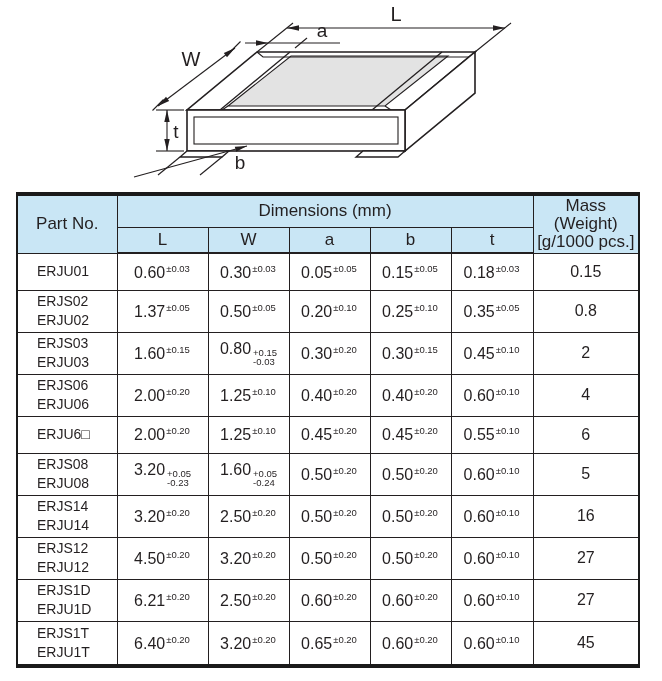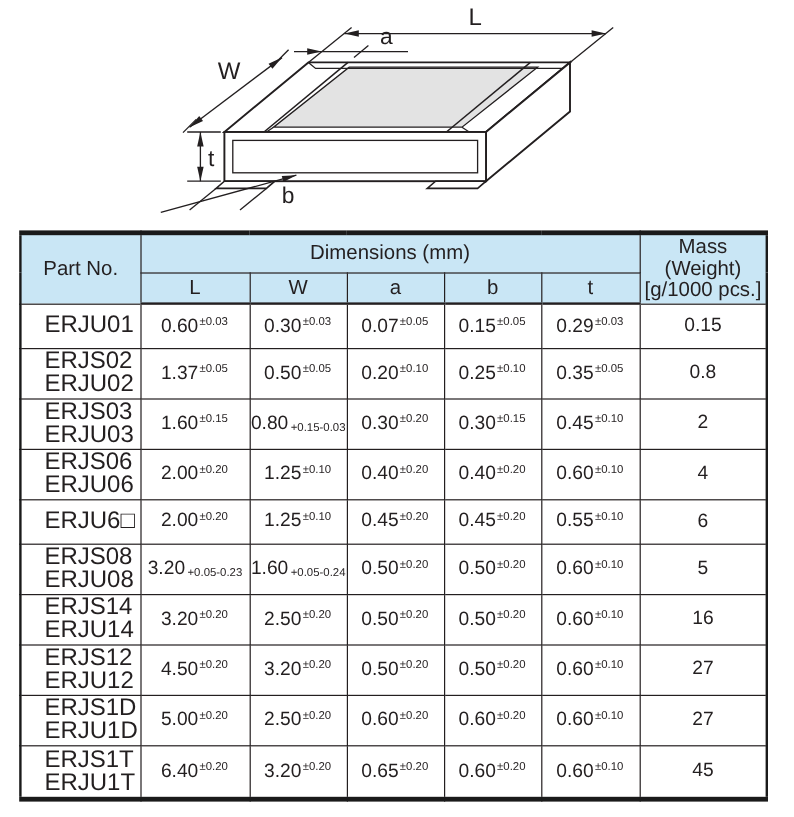--- a/index.html
+++ b/index.html
@@ -17,26 +17,26 @@
   }
   th,td{
     border:1.5px solid #231f20;padding:0;text-align:center;vertical-align:middle;
     font-weight:normal;
   }
   .hdr th{background:#c9e6f5;font-size:17px;}
   tr.hdr1{height:33px;}
   tr.hdr2{height:26px;}
   tr.hdr2 th{border-bottom:2px solid #231f20;}
   .masshead{font-size:15px;line-height:18px;}
-  td.part{text-align:left;padding-left:19px;font-size:20px;line-height:19px;}
+  td.part{text-align:left;padding-left:19px;font-size:14px;line-height:19px;}
   td.dim{font-size:16px;white-space:nowrap;margin-left:21px;}
   td.mass{font-size:16px;}
   .tol{font-size:9.5px;vertical-align:5.5px;margin-left:1px;letter-spacing:0;}
   .tolstack{
-    display:inline-flex;flex-direction:row;align-items:flex-start;
+    display:inline-flex;flex-direction:column;align-items:flex-start;
     font-size:9.5px;line-height:9.5px;text-align:right;vertical-align:-2px;margin-left:1px;
   }
 </style>
 </head>
 <body>
 
 <svg class="diagram" width="662" height="192" viewBox="0 0 662 192">
   <g fill="none" stroke="#231f20" stroke-width="1.6" stroke-linejoin="miter">
     <polygon points="187,110 405,110 475,52 257,52" fill="#ffffff"></polygon>
     <polygon points="228,106 385,106 448,56 291,56" fill="#e3e3e3" stroke-width="1.1"></polygon>
@@ -120,29 +120,29 @@
             <div></div>
           </td>
     <td class="dim"><span class="val">0.60</span><span class="tol">±0.03</span><span class="tolstack">
               <span></span>
               <span></span>
             </span></td>
     <td class="dim"><span class="val">0.30</span><span class="tol">±0.03</span><span class="tolstack">
               <span></span>
               <span></span>
             </span></td>
-    <td class="dim"><span class="val">0.07</span><span class="tol">±0.05</span><span class="tolstack">
+    <td class="dim"><span class="val">0.05</span><span class="tol">±0.05</span><span class="tolstack">
               <span></span>
               <span></span>
             </span></td>
     <td class="dim"><span class="val">0.15</span><span class="tol">±0.05</span><span class="tolstack">
               <span></span>
               <span></span>
             </span></td>
-    <td class="dim"><span class="val">0.29</span><span class="tol">±0.03</span><span class="tolstack">
+    <td class="dim"><span class="val">0.18</span><span class="tol">±0.03</span><span class="tolstack">
               <span></span>
               <span></span>
             </span></td>
     <td class="mass">0.15</td>
   </tr>
 
   <tr class="row" style="height:42px">
     <td class="part">
             <div>ERJS02</div>
             <div>ERJU02</div>
@@ -336,21 +336,21 @@
               <span></span>
             </span></td>
     <td class="mass">27</td>
   </tr>
 
   <tr class="row" style="height:42px">
     <td class="part">
             <div>ERJS1D</div>
             <div>ERJU1D</div>
           </td>
-    <td class="dim"><span class="val">5.00</span><span class="tol">±0.20</span><span class="tolstack">
+    <td class="dim"><span class="val">6.21</span><span class="tol">±0.20</span><span class="tolstack">
               <span></span>
               <span></span>
             </span></td>
     <td class="dim"><span class="val">2.50</span><span class="tol">±0.20</span><span class="tolstack">
               <span></span>
               <span></span>
             </span></td>
     <td class="dim"><span class="val">0.60</span><span class="tol">±0.20</span><span class="tolstack">
               <span></span>
               <span></span>

